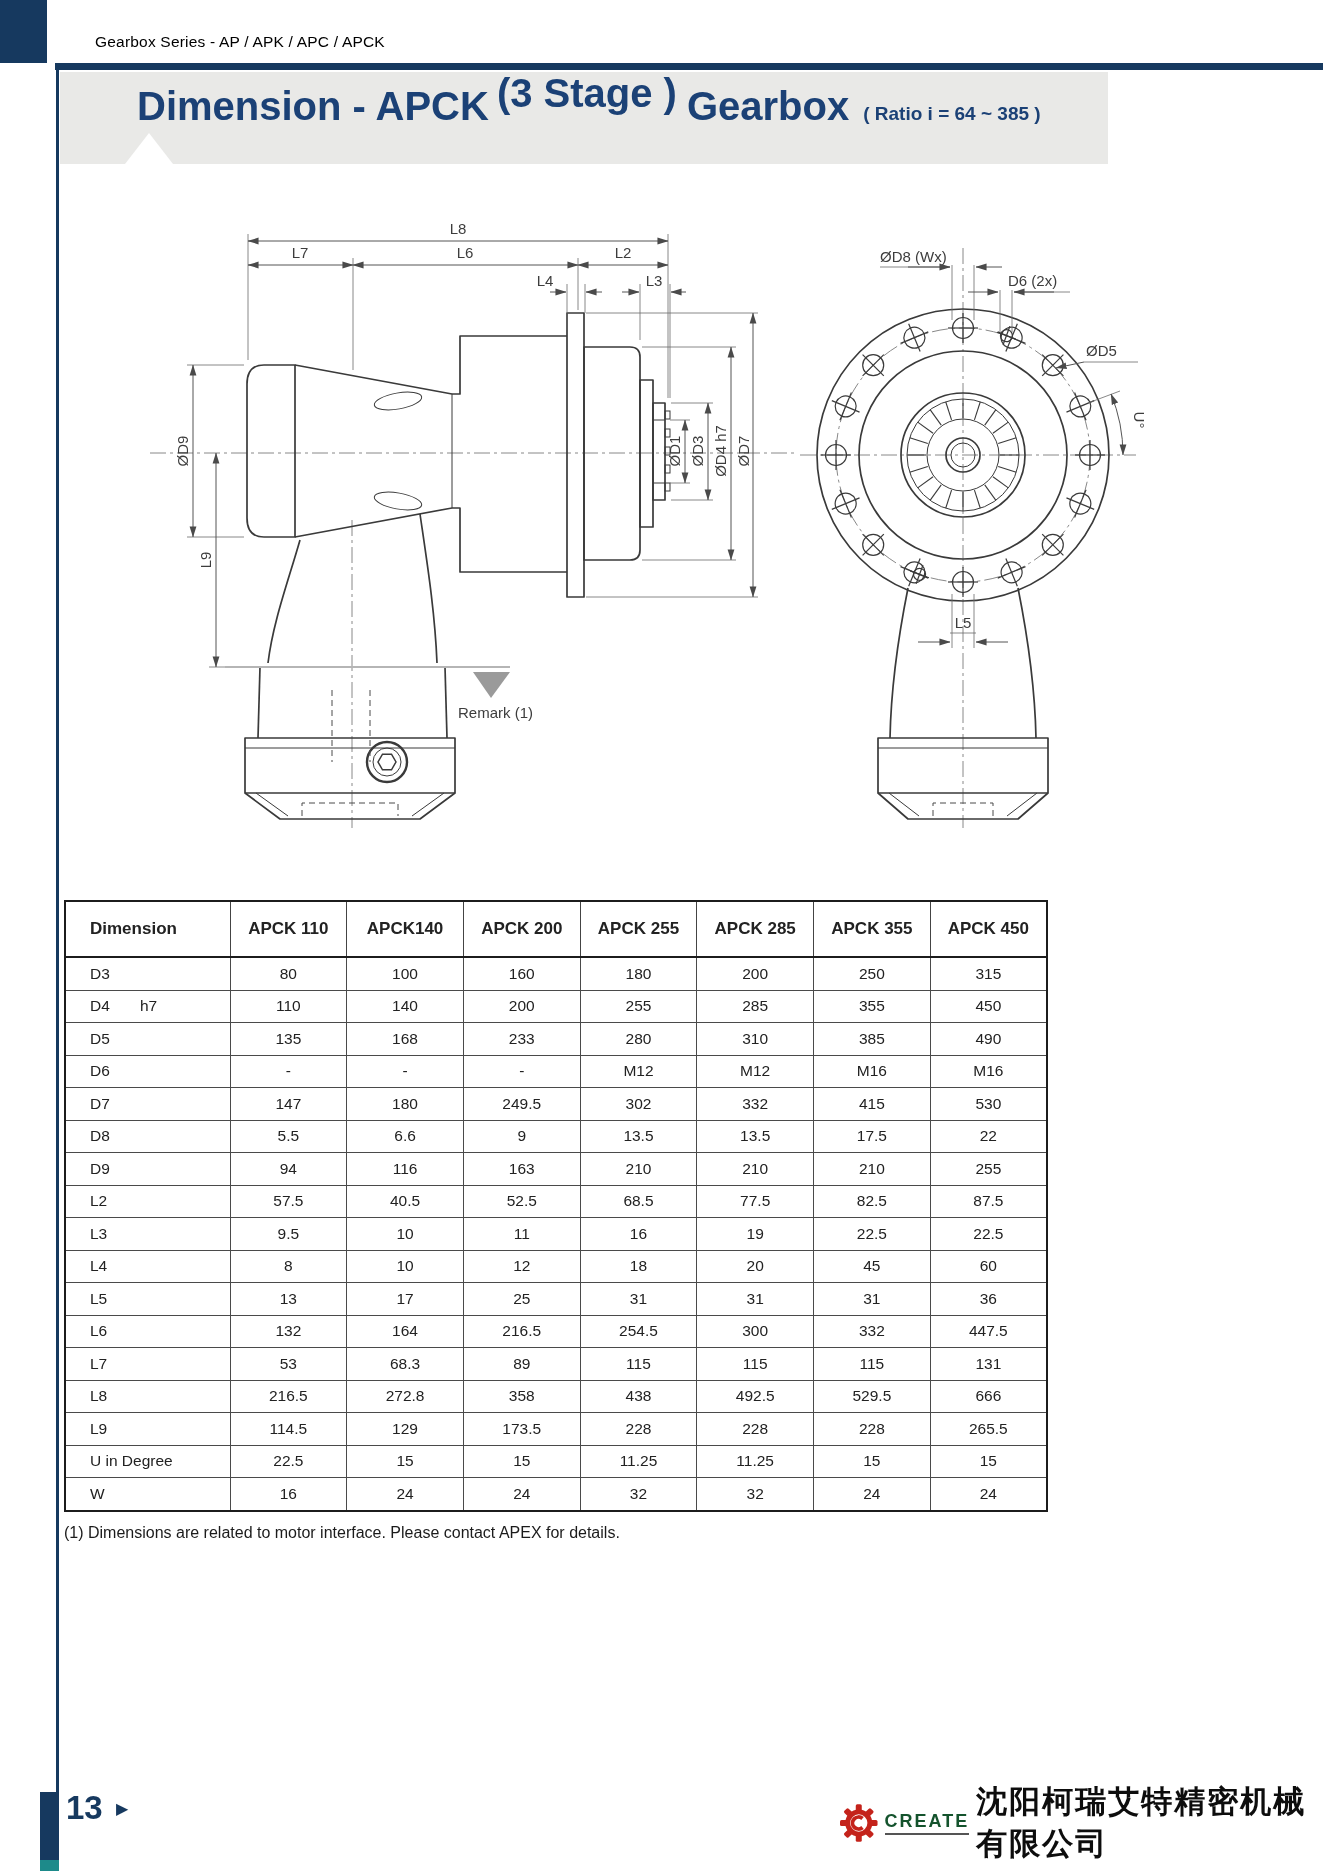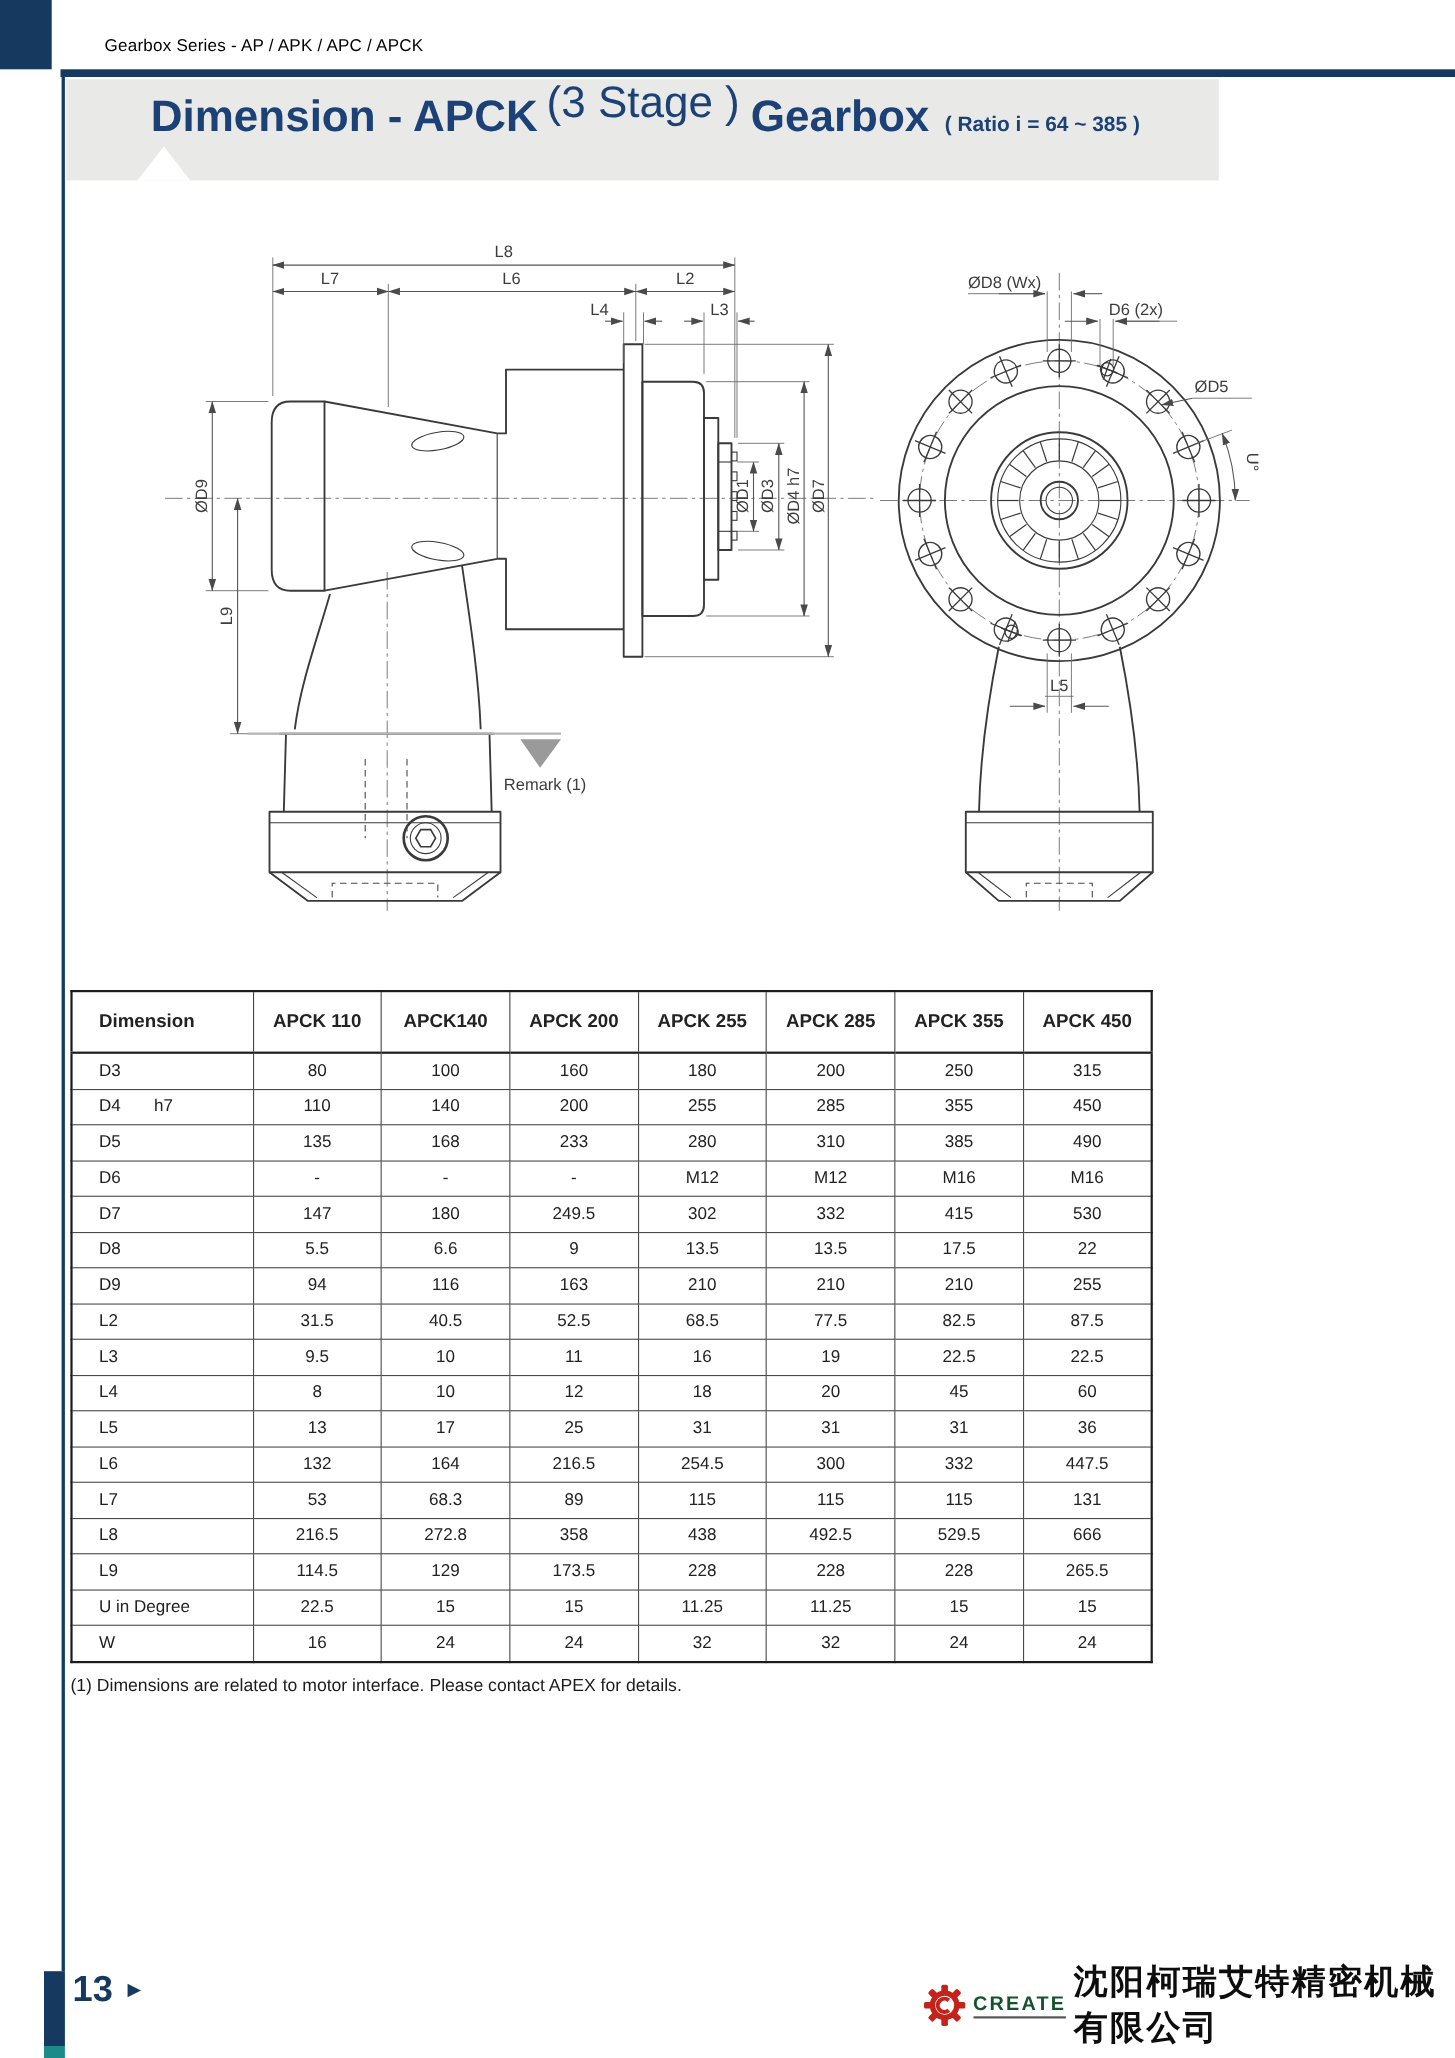--- a/index.html
+++ b/index.html
@@ -9,21 +9,21 @@
   .hdr-square{position:absolute;left:0;top:0;width:47px;height:63px;background:#16395f;}
   .hdr-text{position:absolute;left:95px;top:33px;font-size:15.5px;color:#000000;letter-spacing:.2px;}
   .hdr-rule{position:absolute;left:55px;top:63px;width:1268px;height:7px;background:#16395f;}
   .v-rule{position:absolute;left:56px;top:70px;width:3px;height:1722px;background:#16395f;}
   
   .banner{position:absolute;left:60px;top:72px;width:1048px;height:92px;background:#e9e9e7;}
   .notch{position:absolute;left:65px;top:61px;width:0;height:0;
          border-left:24px solid transparent;border-right:24px solid transparent;border-bottom:31px solid #ffffff;}
   .title-row{position:absolute;left:137px;top:84px;white-space:nowrap;color:#1b4176;}
   .t-main{font-size:40px;font-weight:bold;vertical-align:baseline;}
-  .t-stage{font-size:40px;font-weight:normal;position:relative;top:-13px;margin-left:8px;}
+  .t-stage{font-size:40px;font-weight:bold;position:relative;top:-13px;margin-left:8px;}
   .t-sfx{font-size:40px;font-weight:bold;margin-left:10px;}
   .t-ratio{font-size:19px;font-weight:bold;margin-left:14px;}
   
   #draw{position:absolute;left:40px;top:170px;}
   .out{stroke:#3a3a3a;stroke-width:1.7;fill:none;stroke-linejoin:round;}
   .out2{stroke:#3a3a3a;stroke-width:1;fill:none;}
   .dim line,.dim path{stroke:#555;stroke-width:1;fill:none;}
   .ext line{stroke:#6a6a6a;stroke-width:.8;}
   .cl{stroke:#7a7a7a;stroke-width:.9;stroke-dasharray:16 4 3 4;fill:none;}
   .dash{stroke:#4a4a4a;stroke-width:1;stroke-dasharray:6 4;fill:none;}
@@ -380,21 +380,21 @@
           <td>94</td>
           <td>116</td>
           <td>163</td>
           <td>210</td>
           <td>210</td>
           <td>210</td>
           <td>255</td>
         </tr>
         <tr>
           <td class="c-lbl"><span>L2</span></td>
-          <td>31.5</td>
+          <td>57.5</td>
           <td>40.5</td>
           <td>52.5</td>
           <td>68.5</td>
           <td>77.5</td>
           <td>82.5</td>
           <td>87.5</td>
         </tr>
         <tr>
           <td class="c-lbl"><span>L3</span></td>
           <td>9.5</td>

